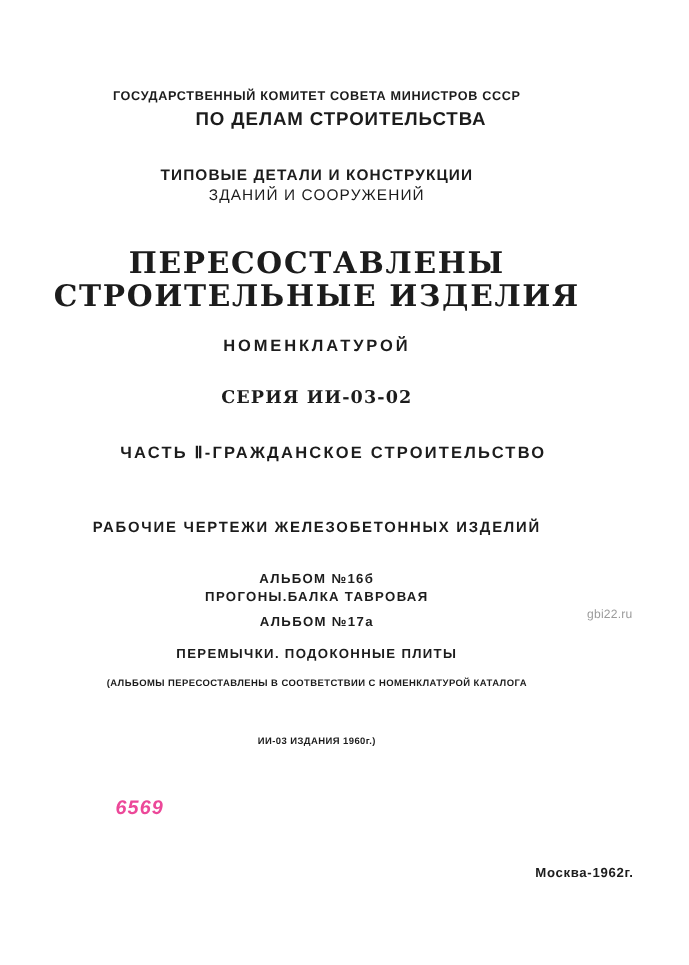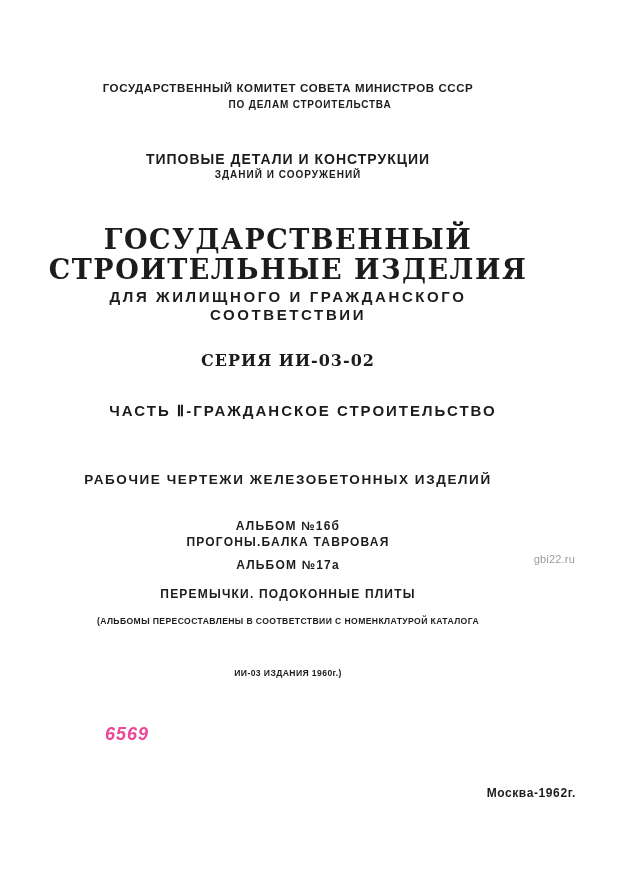--- a/index.html
+++ b/index.html
@@ -19,25 +19,25 @@
   .line {
     position: absolute;
     left: 0;
     right: 0;
     text-align: center;
     white-space: nowrap;
     color: #1c1c1c;
   }
   
   .org-1 { top: 82px;  font-size: 11.5px; font-weight: bold; letter-spacing: 0.6px; }
-  .org-2 { top: 99px;  font-size: 10px; font-weight: bold; letter-spacing: 0.8px; margin-left: 44px; }
+  .org-2 { top: 99px;  font-size: 17px; font-weight: bold; letter-spacing: 0.8px; margin-left: 44px; }
 
   
   .std-1 { top: 151px; font-size: 14px; font-weight: bold; letter-spacing: 1px; }
-  .std-2 { top: 169px; font-size: 10px; font-weight: bold; letter-spacing: 1px; }
+  .std-2 { top: 169px; font-size: 14px; font-weight: normal; letter-spacing: 1px; }
 
   
   .title-1 { top: 224px; font-size: 27px; font-weight: bold; font-family: "DejaVu Serif", serif; letter-spacing: 1.5px; }
   .title-2 { top: 254px; font-size: 27px; font-weight: bold; font-family: "DejaVu Serif", serif; letter-spacing: 1.5px; }
   .subtitle-1 { top: 288px; font-size: 15px; font-weight: bold; letter-spacing: 2.6px; }
   .subtitle-2 { top: 306px; font-size: 15px; font-weight: bold; letter-spacing: 2.6px; }
 
   .series { top: 351px; font-size: 16px; font-weight: bold; font-family: "DejaVu Serif", serif; letter-spacing: 1px; }
 
   .part { top: 402px; font-size: 15px; font-weight: bold; letter-spacing: 2px; padding-left: 30px; }
@@ -78,24 +78,23 @@
 <body>
 
 <div class="page">
 
   <div class="line org-1">ГОСУДАРСТВЕННЫЙ КОМИТЕТ СОВЕТА МИНИСТРОВ СССР</div>
   <div class="line org-2">ПО ДЕЛАМ СТРОИТЕЛЬСТВА</div>
 
   <div class="line std-1">ТИПОВЫЕ ДЕТАЛИ И КОНСТРУКЦИИ</div>
   <div class="line std-2">ЗДАНИЙ И СООРУЖЕНИЙ</div>
 
-  <div class="line title-1">ГОСУДАРСТВЕННЫЙ</div>
+  <div class="line title-1">ПЕРЕСОСТАВЛЕНЫ</div>
   <div class="line title-2">СТРОИТЕЛЬНЫЕ ИЗДЕЛИЯ</div>
-  <div class="line subtitle-1">ДЛЯ ЖИЛИЩНОГО И ГРАЖДАНСКОГО</div>
-  <div class="line subtitle-2">СООТВЕТСТВИИ</div>
+  <div class="line subtitle-2">НОМЕНКЛАТУРОЙ</div>
 
   <div class="line series">СЕРИЯ ИИ-03-02</div>
 
   <div class="line part">ЧАСТЬ Ⅱ-ГРАЖДАНСКОЕ СТРОИТЕЛЬСТВО</div>
 
   <div class="line drawings">РАБОЧИЕ ЧЕРТЕЖИ ЖЕЛЕЗОБЕТОННЫХ ИЗДЕЛИЙ</div>
 
   <div class="line album1-1">АЛЬБОМ №16б</div>
   <div class="line album1-2">ПРОГОНЫ.БАЛКА ТАВРОВАЯ</div>
 

